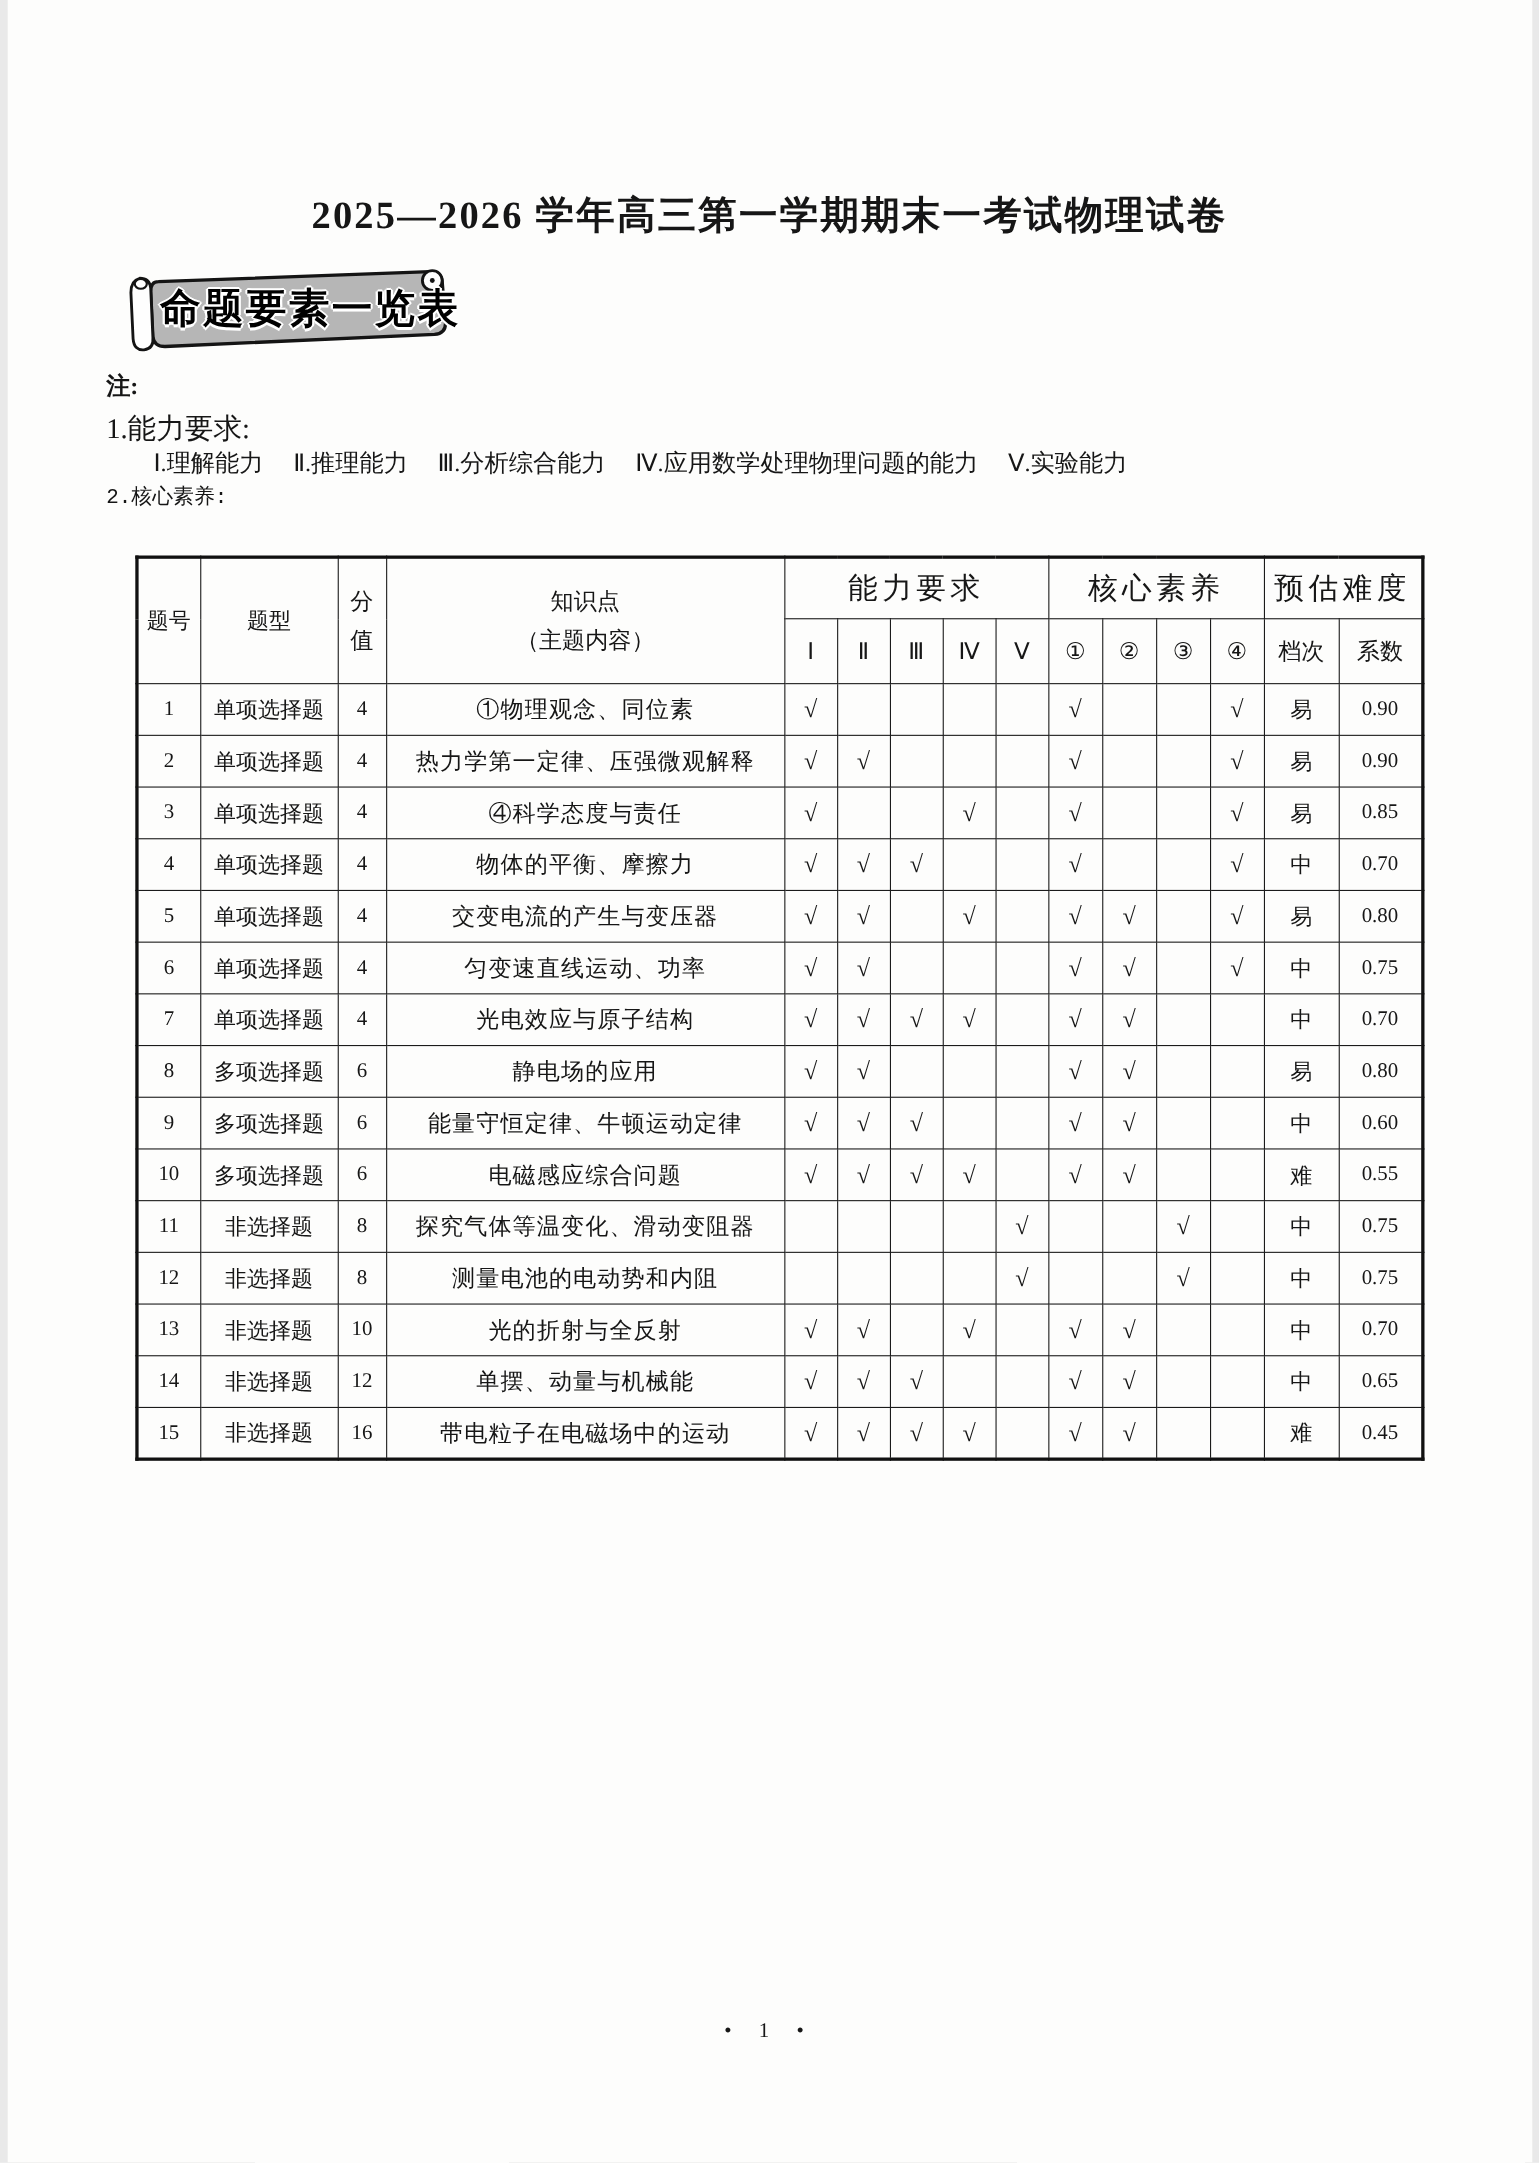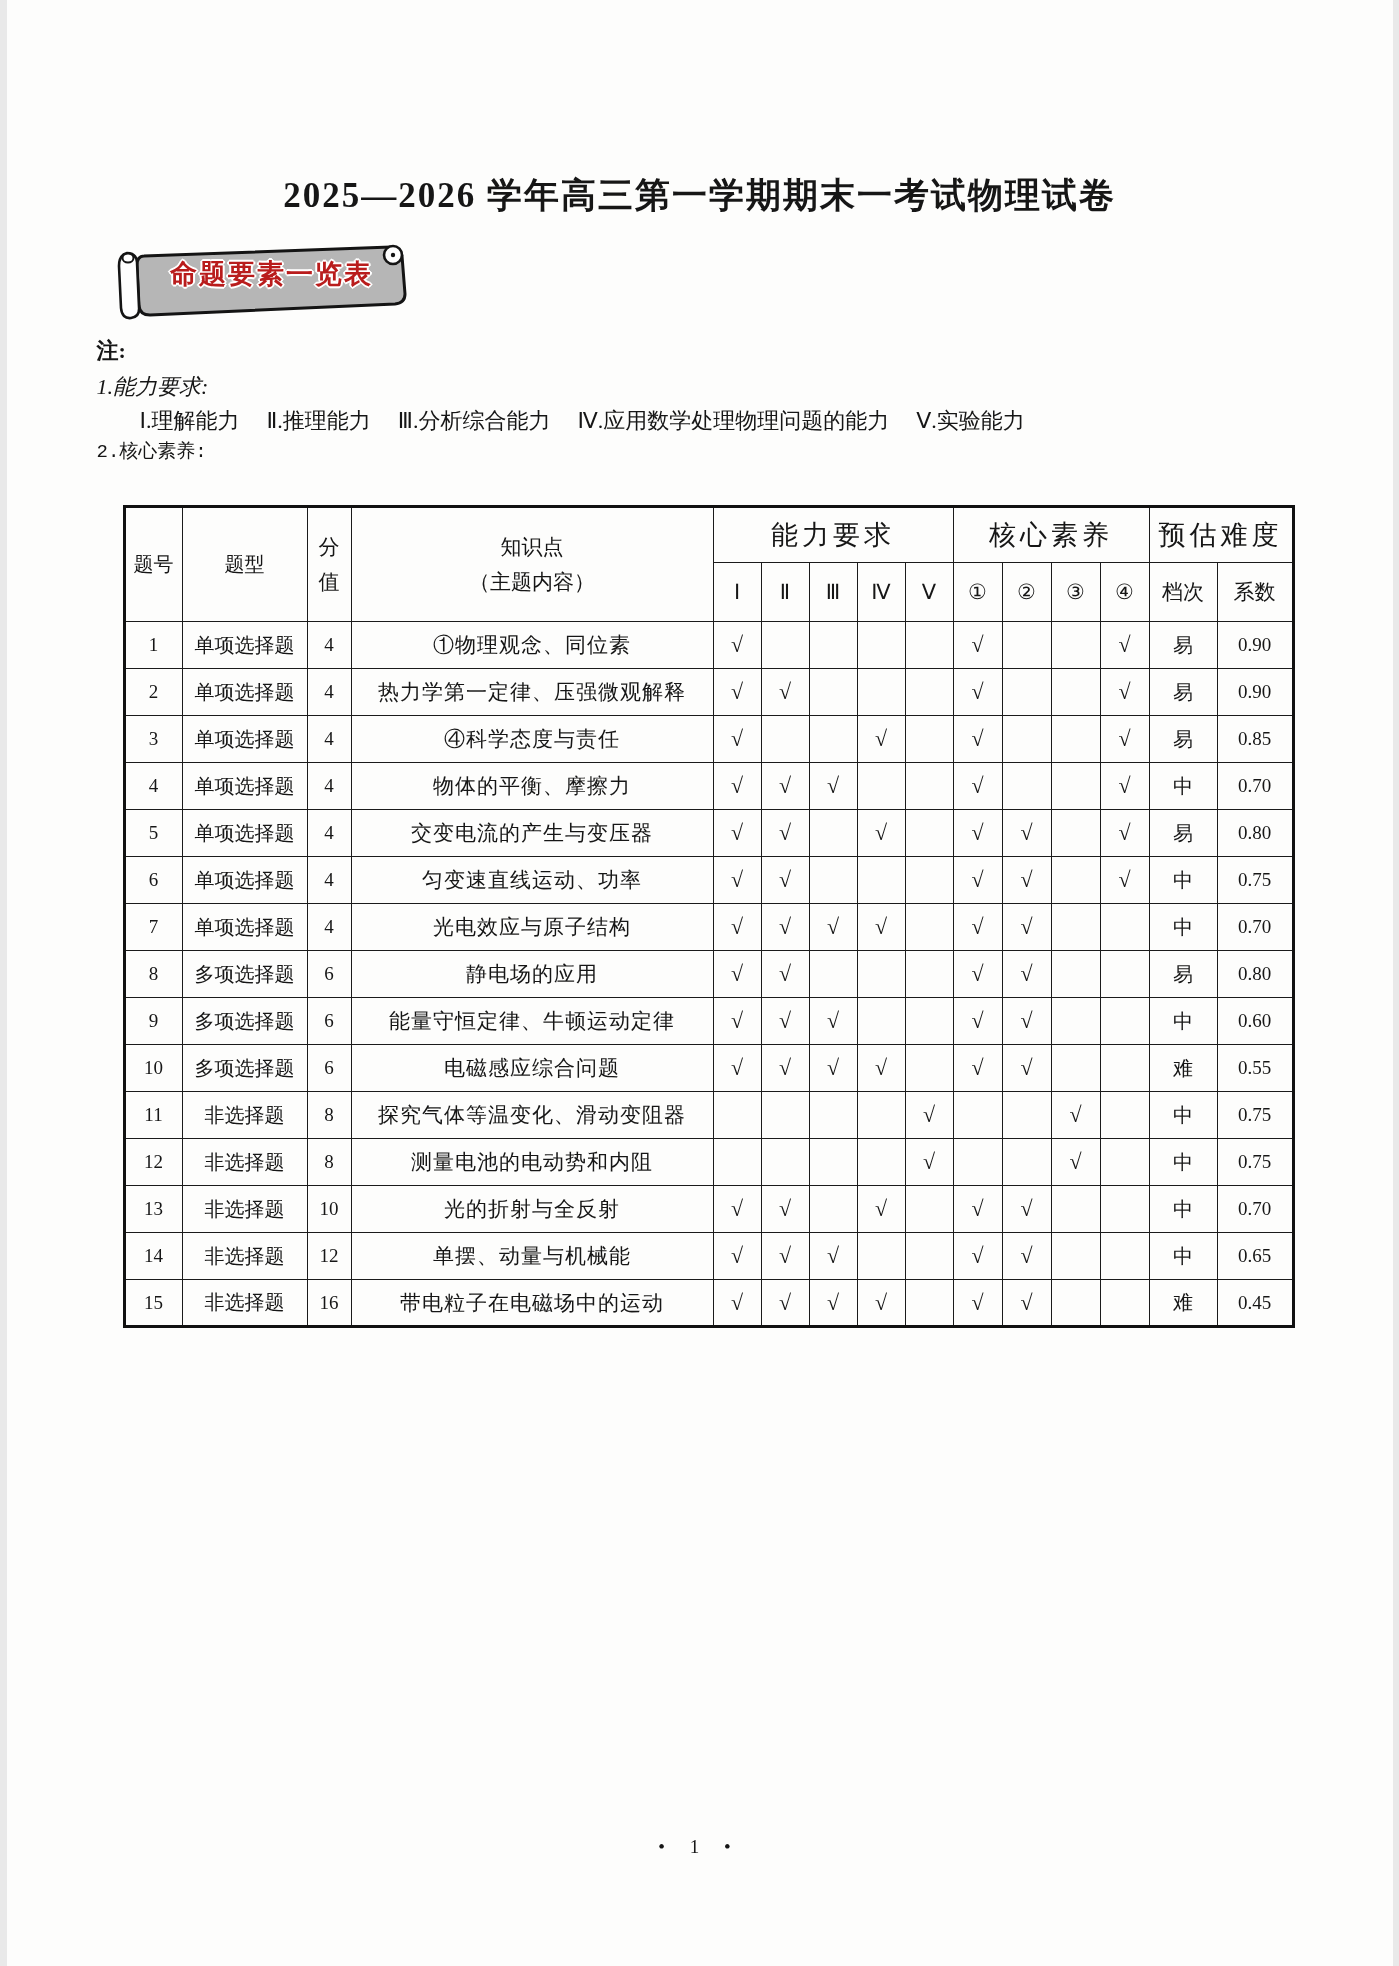--- a/index.html
+++ b/index.html
@@ -11,29 +11,29 @@
   
   .doc-title {
     position:absolute; top:172px; left:0; width:100%;
     text-align:center; font-size:35px; font-weight:bold; letter-spacing:2px;
   }
   
   .banner { position:absolute; left:103px; top:240px; width:320px; height:86px; }
   .banner svg { position:absolute; left:0; top:0; }
   .banner-label {
     position:absolute; left:36px; top:16px; width:252px; text-align:center;
-    font-size:27px; font-weight:bold; color:#b91c1c; letter-spacing:2px;
+    font-size:37px; font-weight:bold; color:#000000; letter-spacing:2px;
     font-family:"Liberation Sans", sans-serif;
     text-shadow:-2px 0 #fff, 2px 0 #fff, 0 -2px #fff, 0 2px #fff,
                 -1px -1px #fff, 1px 1px #fff, -1px 1px #fff, 1px -1px #fff;
     white-space:nowrap;
   }
   
   .note-label   { position:absolute; left:90px;  top:336px; font-size:22px; font-weight:bold; }
-  .note-line1   { position:absolute; left:90px;  top:372px; font-size:22px;font-style:italic; }
+  .note-line1   { position:absolute; left:90px;  top:372px; font-size:26px; }
   .note-abil    { position:absolute; left:133px; top:406px; font-size:22px; white-space:nowrap;text-align:center; }
   .note-line2   { position:absolute; left:90px;  top:438px; font-size:19px;font-family:Liberation Mono, monospace; }
   .note-lit     { position:absolute; left:122px; top:472px; font-size:22px; white-space:nowrap; }
   .note-item    { margin-right:30px; }
   .note-abil .note-item { margin-right:27px; }
   
   .spec-table-wrap { position:absolute; left:116px; top:505px; }
   table.spec {
     border-collapse:collapse; table-layout:fixed; width:1169px;
     font-size:20px; color:#161616;

